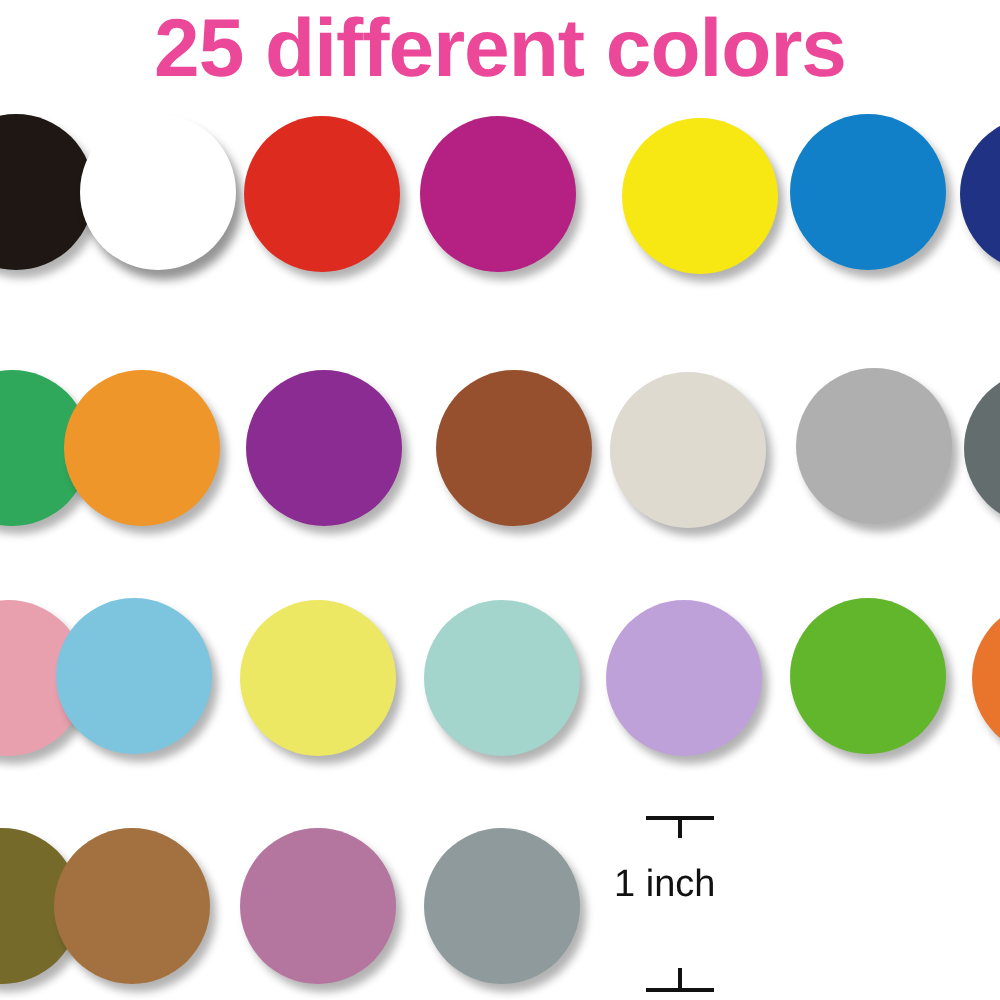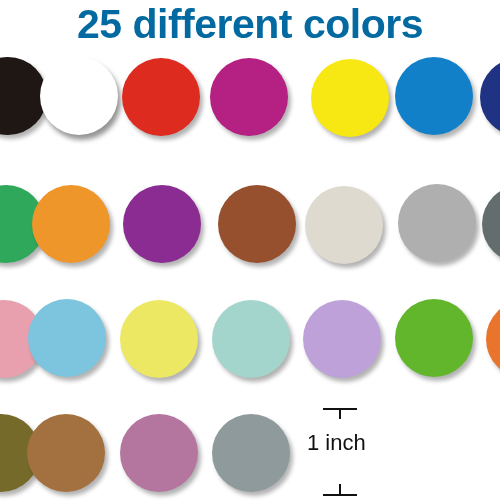--- a/index.html
+++ b/index.html
@@ -27,21 +27,21 @@
   #title {
     position: absolute;
     left: 0;
     top: 1px;
     width: 500px;
     text-align: center;
     font-family: "Liberation Sans", sans-serif;
     font-size: 41px;
     font-weight: 700;
     letter-spacing: -0.5px;
-    color: #0369a1;
+    color: #ec4899;
     line-height: 46px;
     white-space: nowrap;
   }
 
   
   #swatch-grid {
     position: absolute;
     left: 0;
     top: 0;
     width: 500px;
@@ -102,21 +102,21 @@
     height: 12px;
     background: #111111;
   }
   #scale-inch-label {
     position: absolute;
     left: 0px;
     top: 24px;
     width: 74px;
     text-align: left;
     font-family: "Liberation Sans", sans-serif;
-    font-size: 22px;
+    font-size: 19px;
     font-weight: 400;
     color: #111111;
     line-height: 22px;
     white-space: nowrap;
   }
   #scale-cm-label {
     position: absolute;
     left: 0px;
     top: 47px;
     width: 74px;

